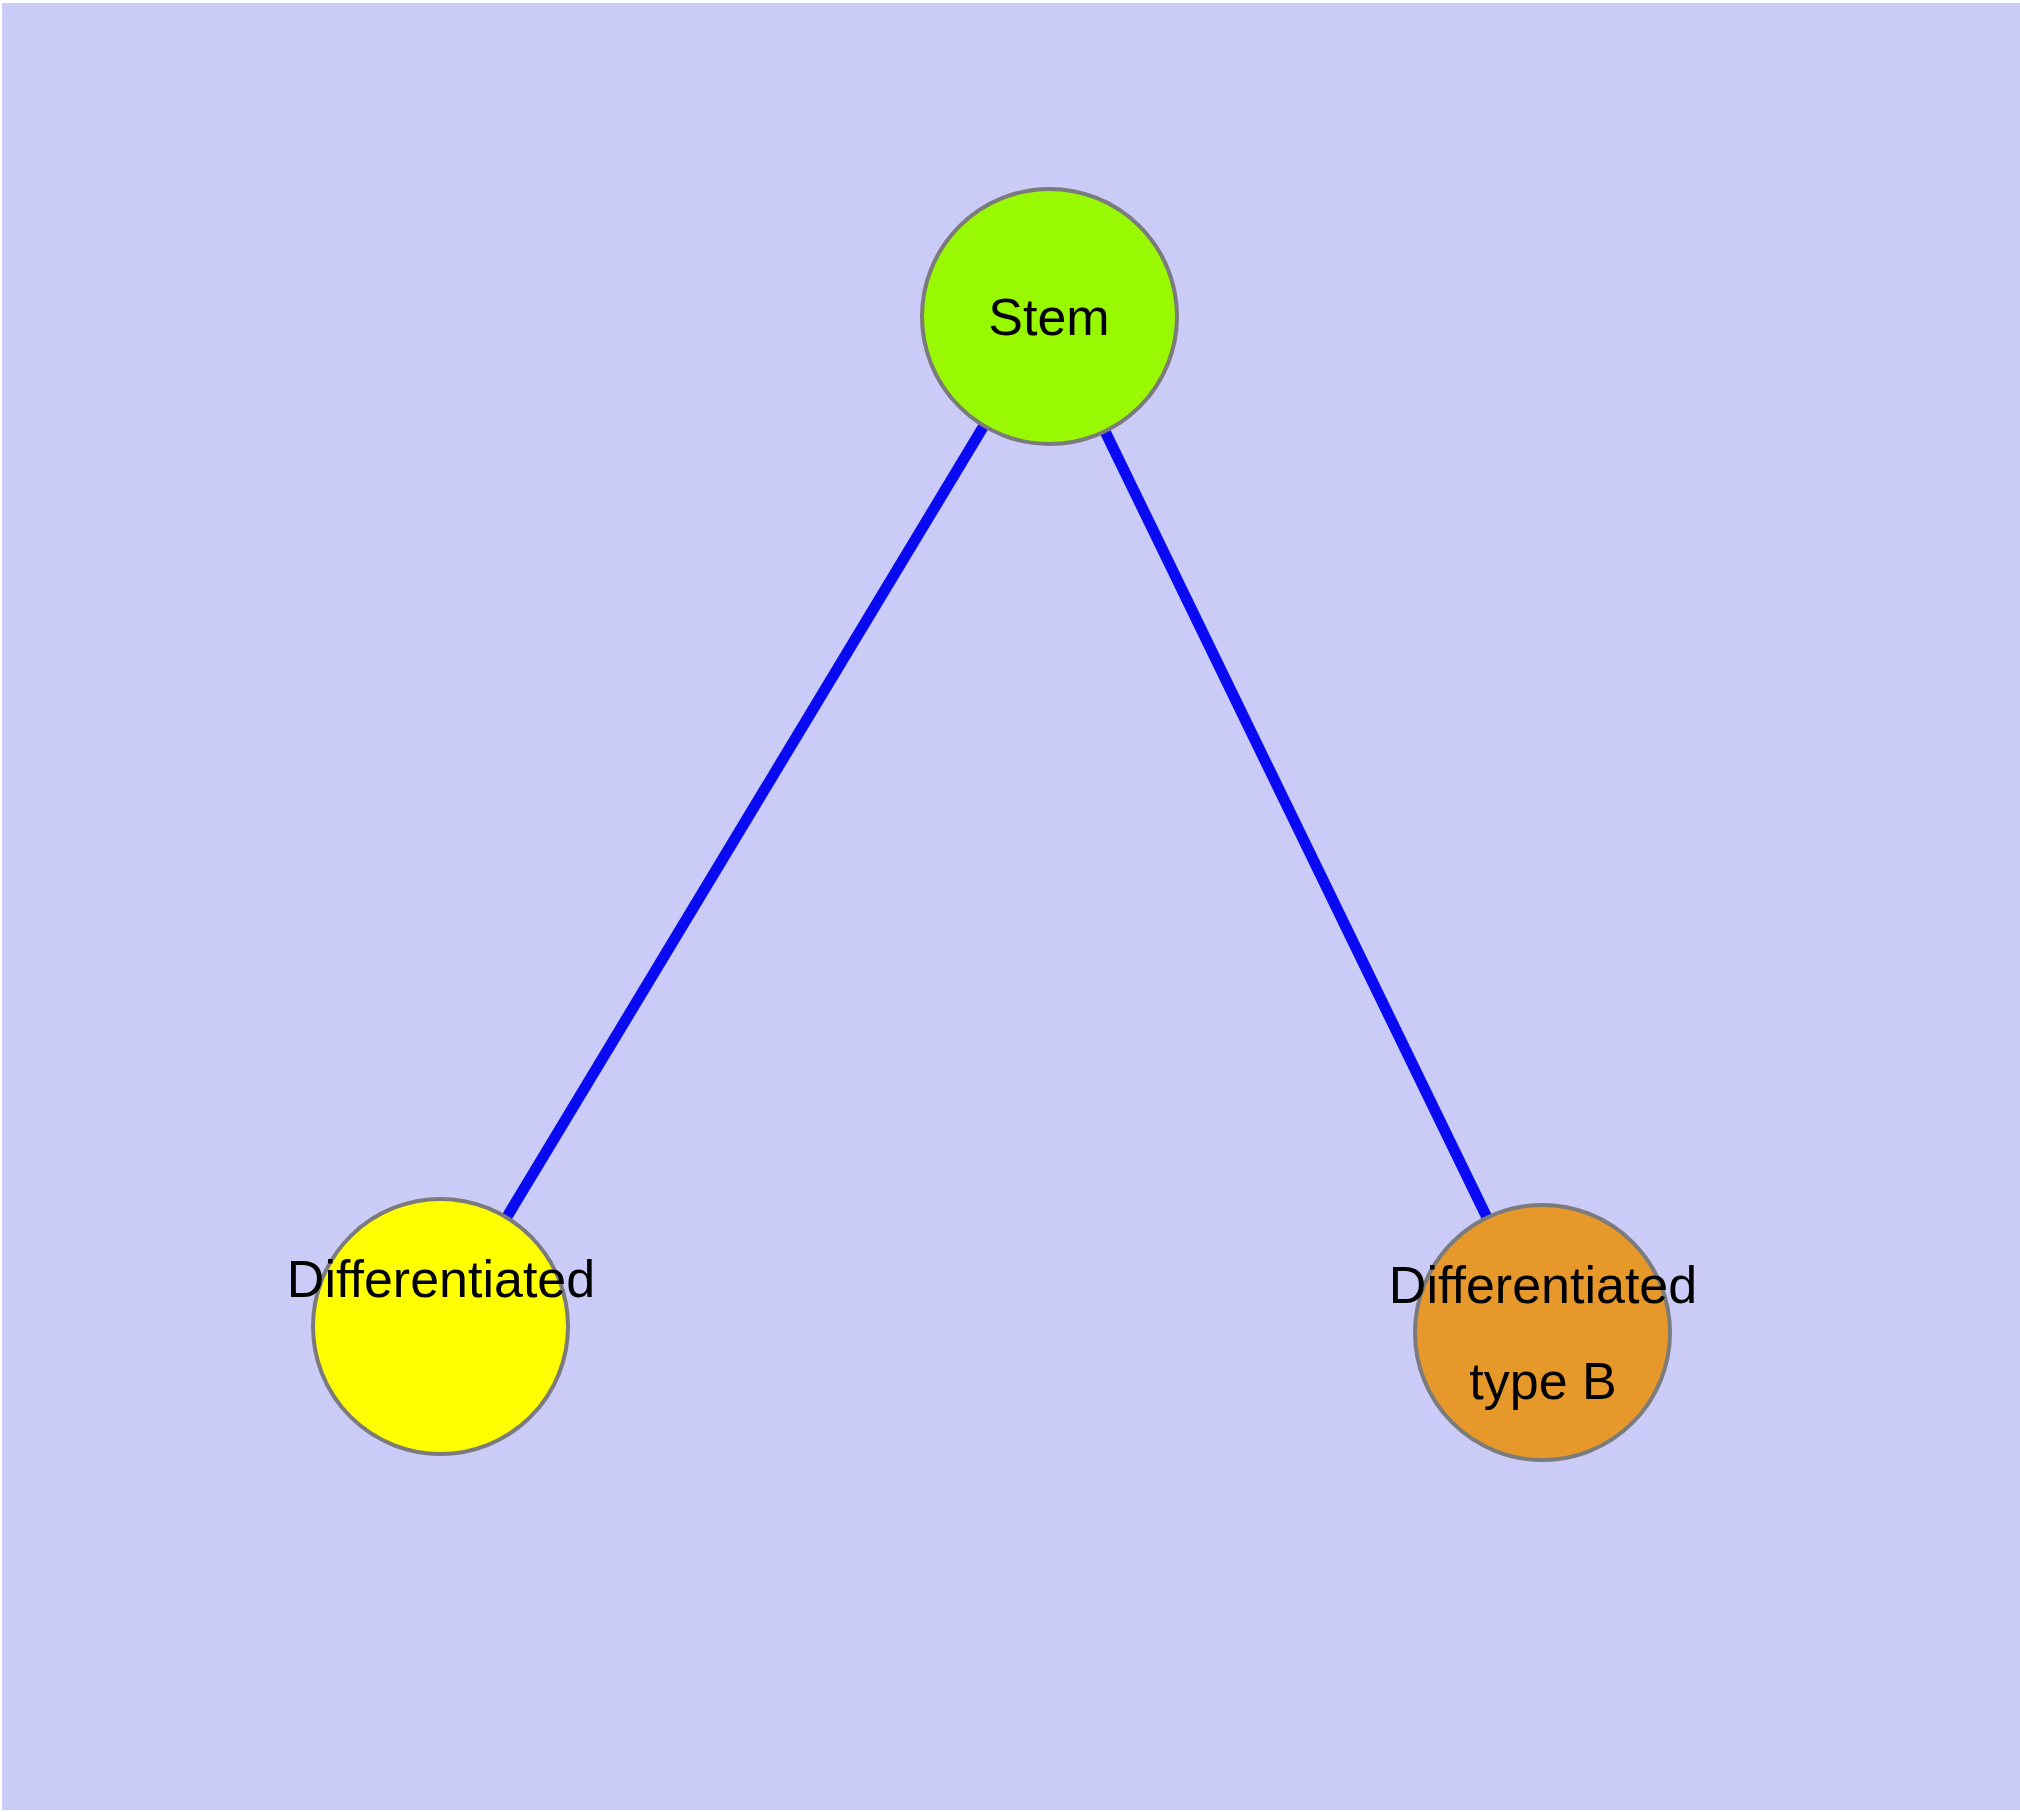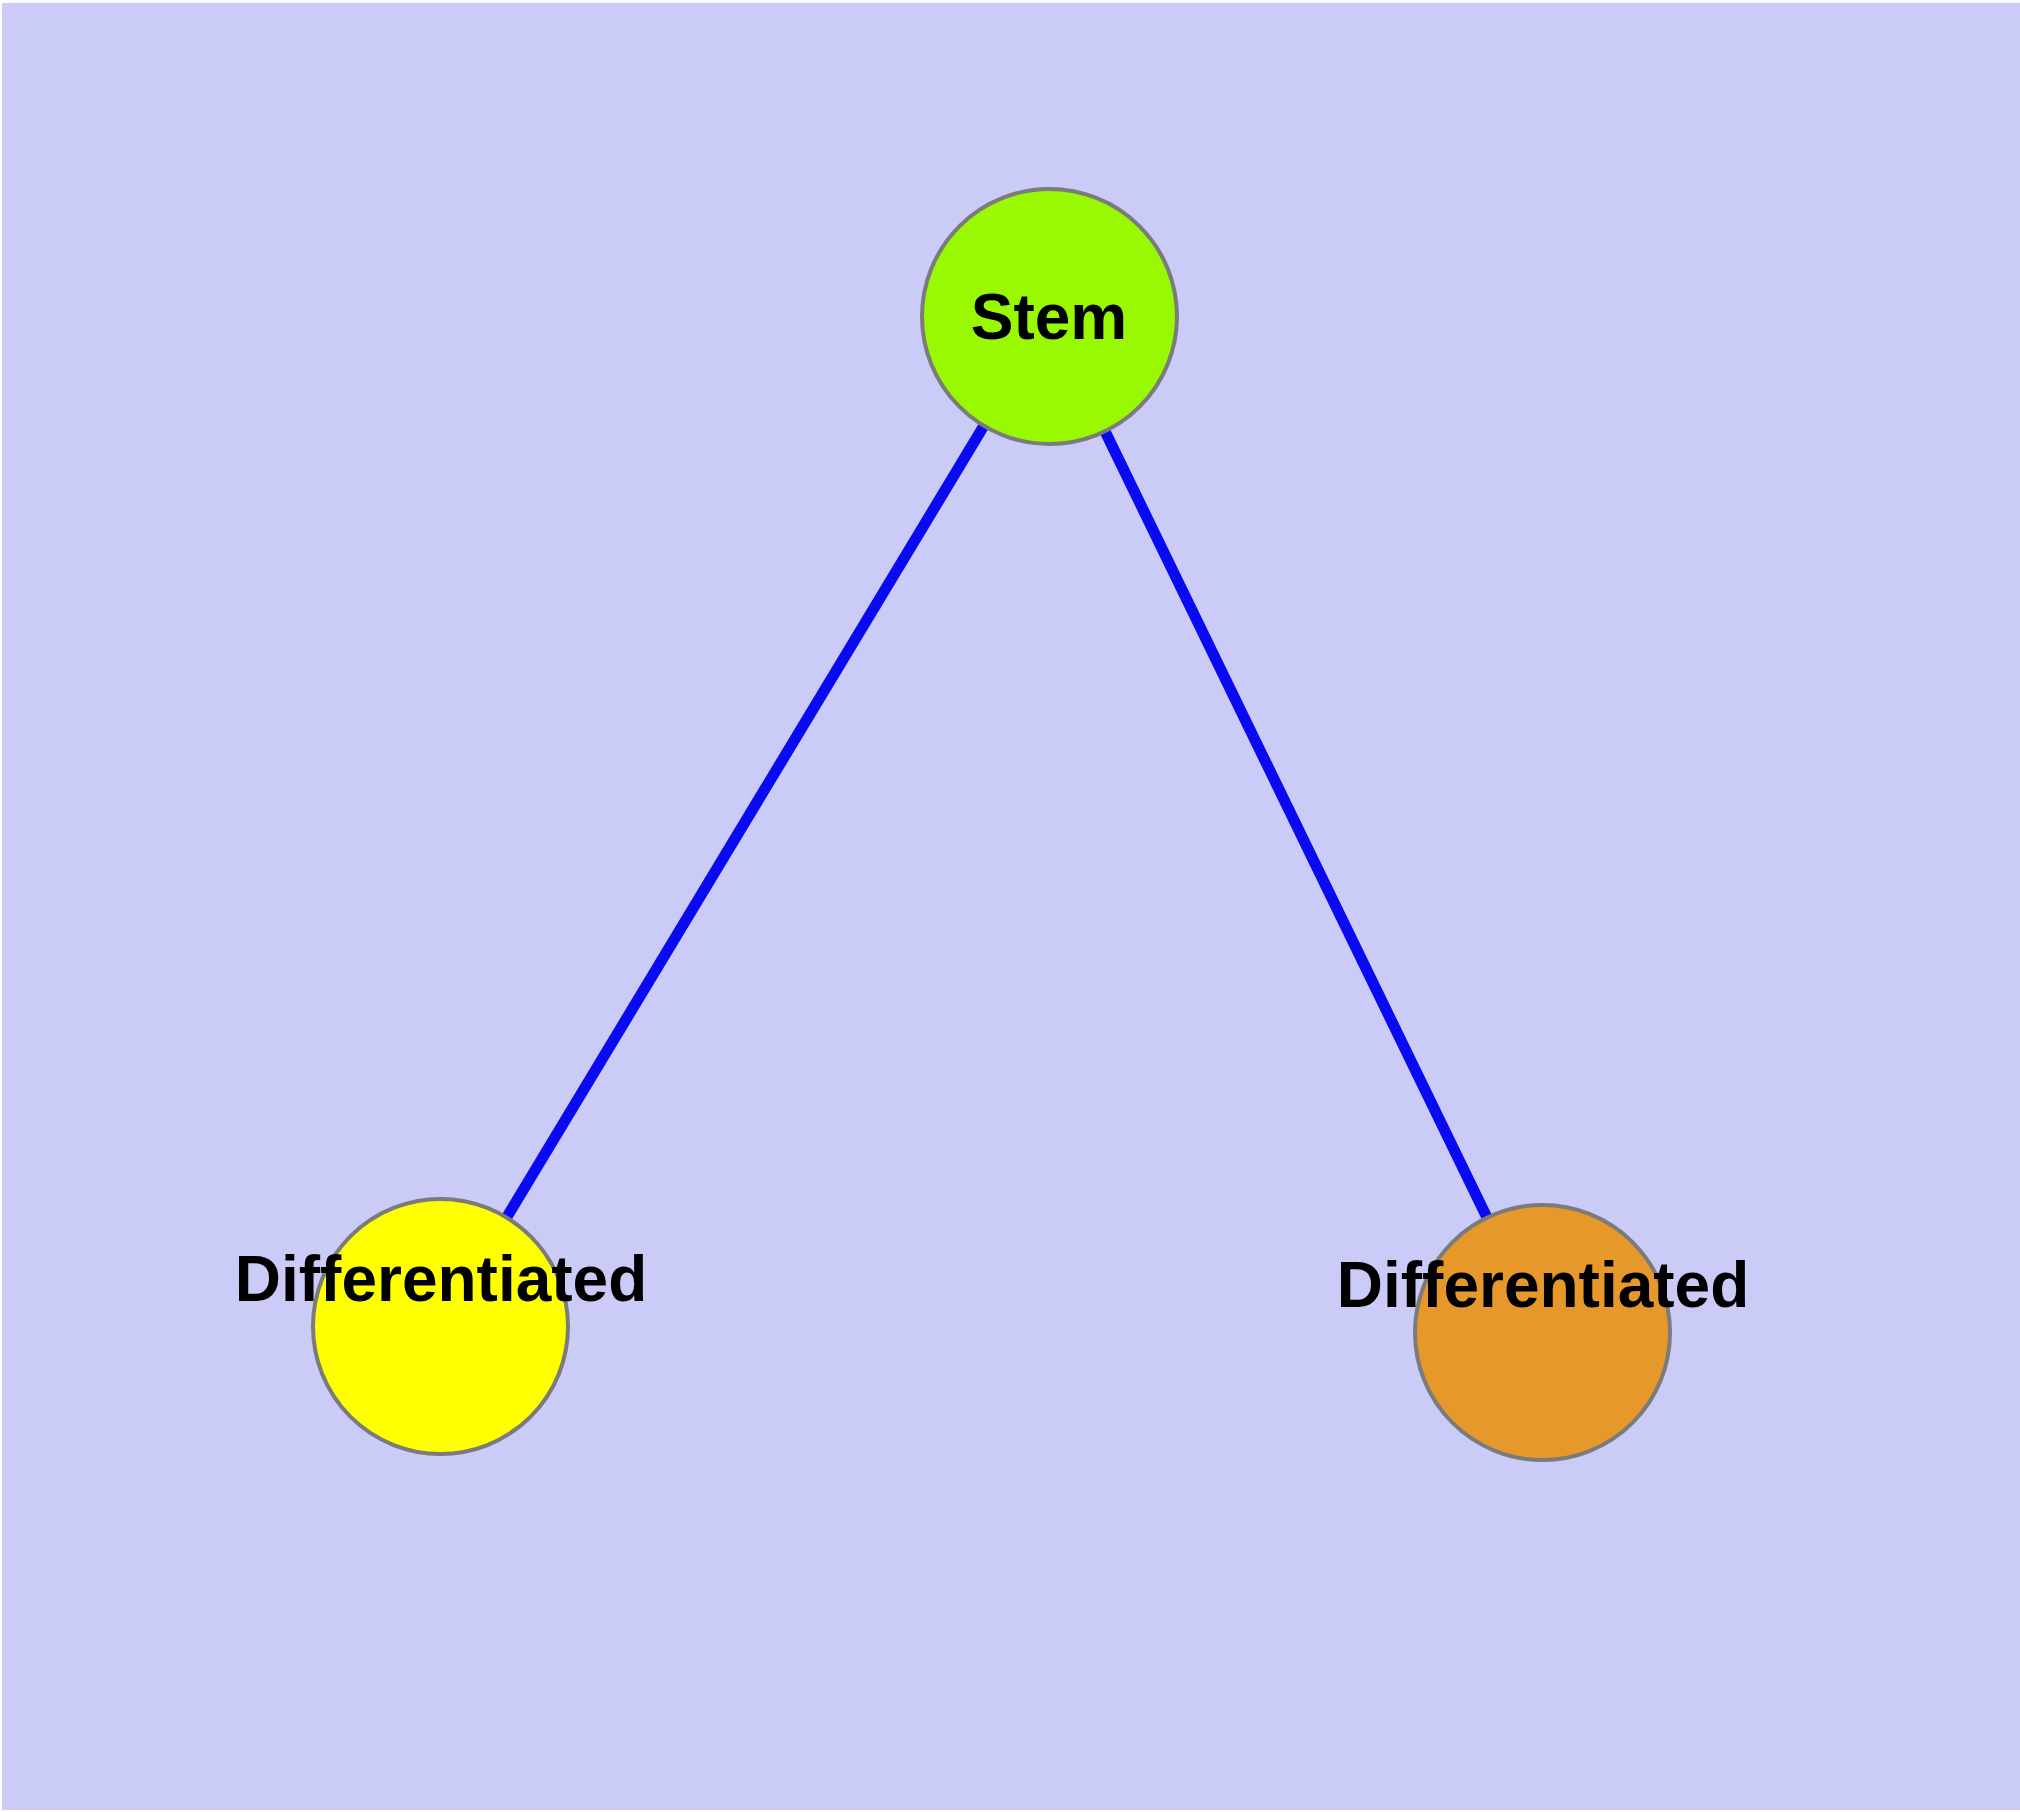--- a/index.html
+++ b/index.html
@@ -35,22 +35,22 @@
     position: absolute;
     border-radius: 50%;
     border-style: solid;
     box-sizing: border-box;
   }
   .node-label {
     position: absolute;
     transform: translateX(-50%);
     text-align: center;
     white-space: nowrap;
-    font-weight: bold;
-    font-size: 64px;
+    font-weight: normal;
+    font-size: 52px;
     line-height: 96px;
     color: #000000;
     letter-spacing: 0px;
   }
   .node-label span { display: block; }
 </style>
 </head>
 <body style="background: rgb(255, 255, 255);">
 
 <div id="stage">
@@ -69,16 +69,17 @@
   <div class="node-label" style="left: 1049px; top: 269px; color: rgb(0, 0, 0);">
     <span>Stem</span>
   </div>
 
   <div class="node-label" style="left: 441px; top: 1231px; color: rgb(0, 0, 0);">
     <span>Differentiated</span>
   </div>
 
   <div class="node-label" style="left: 1543px; top: 1237px; color: rgb(0, 0, 0);">
     <span>Differentiated</span>
+    <span>type B</span>
   </div>
 
 </div>
 
 
 </body></html>

